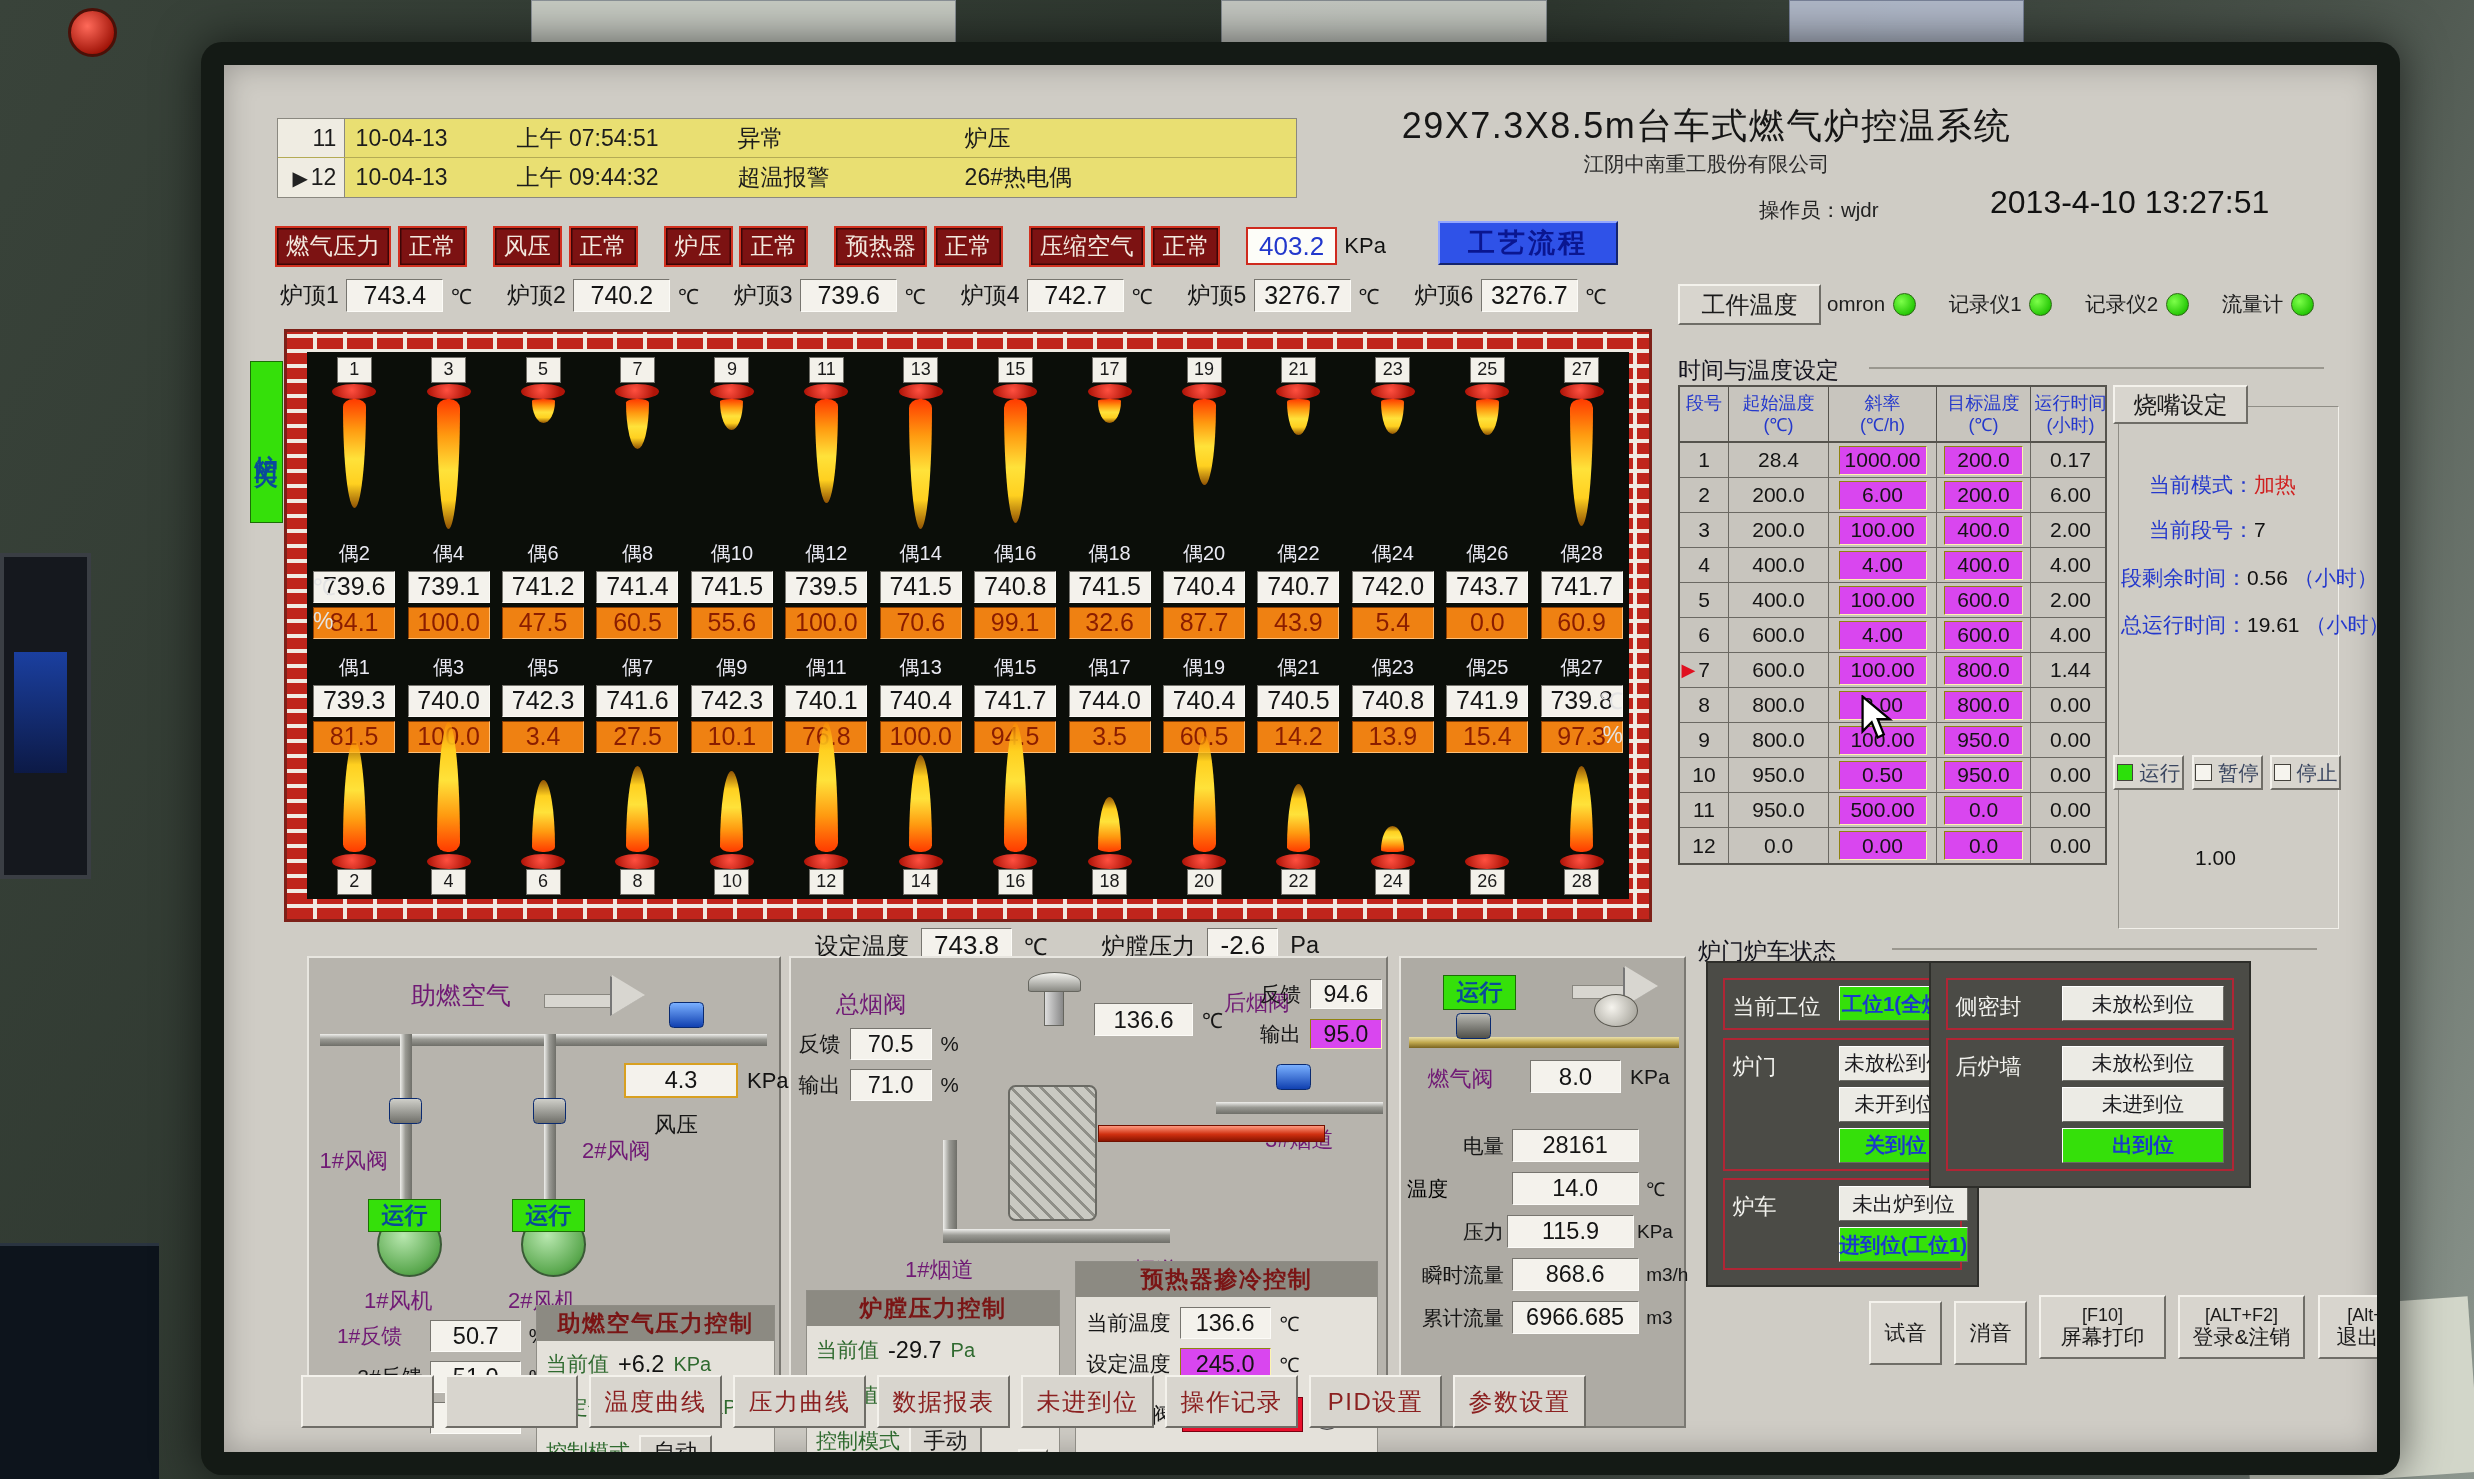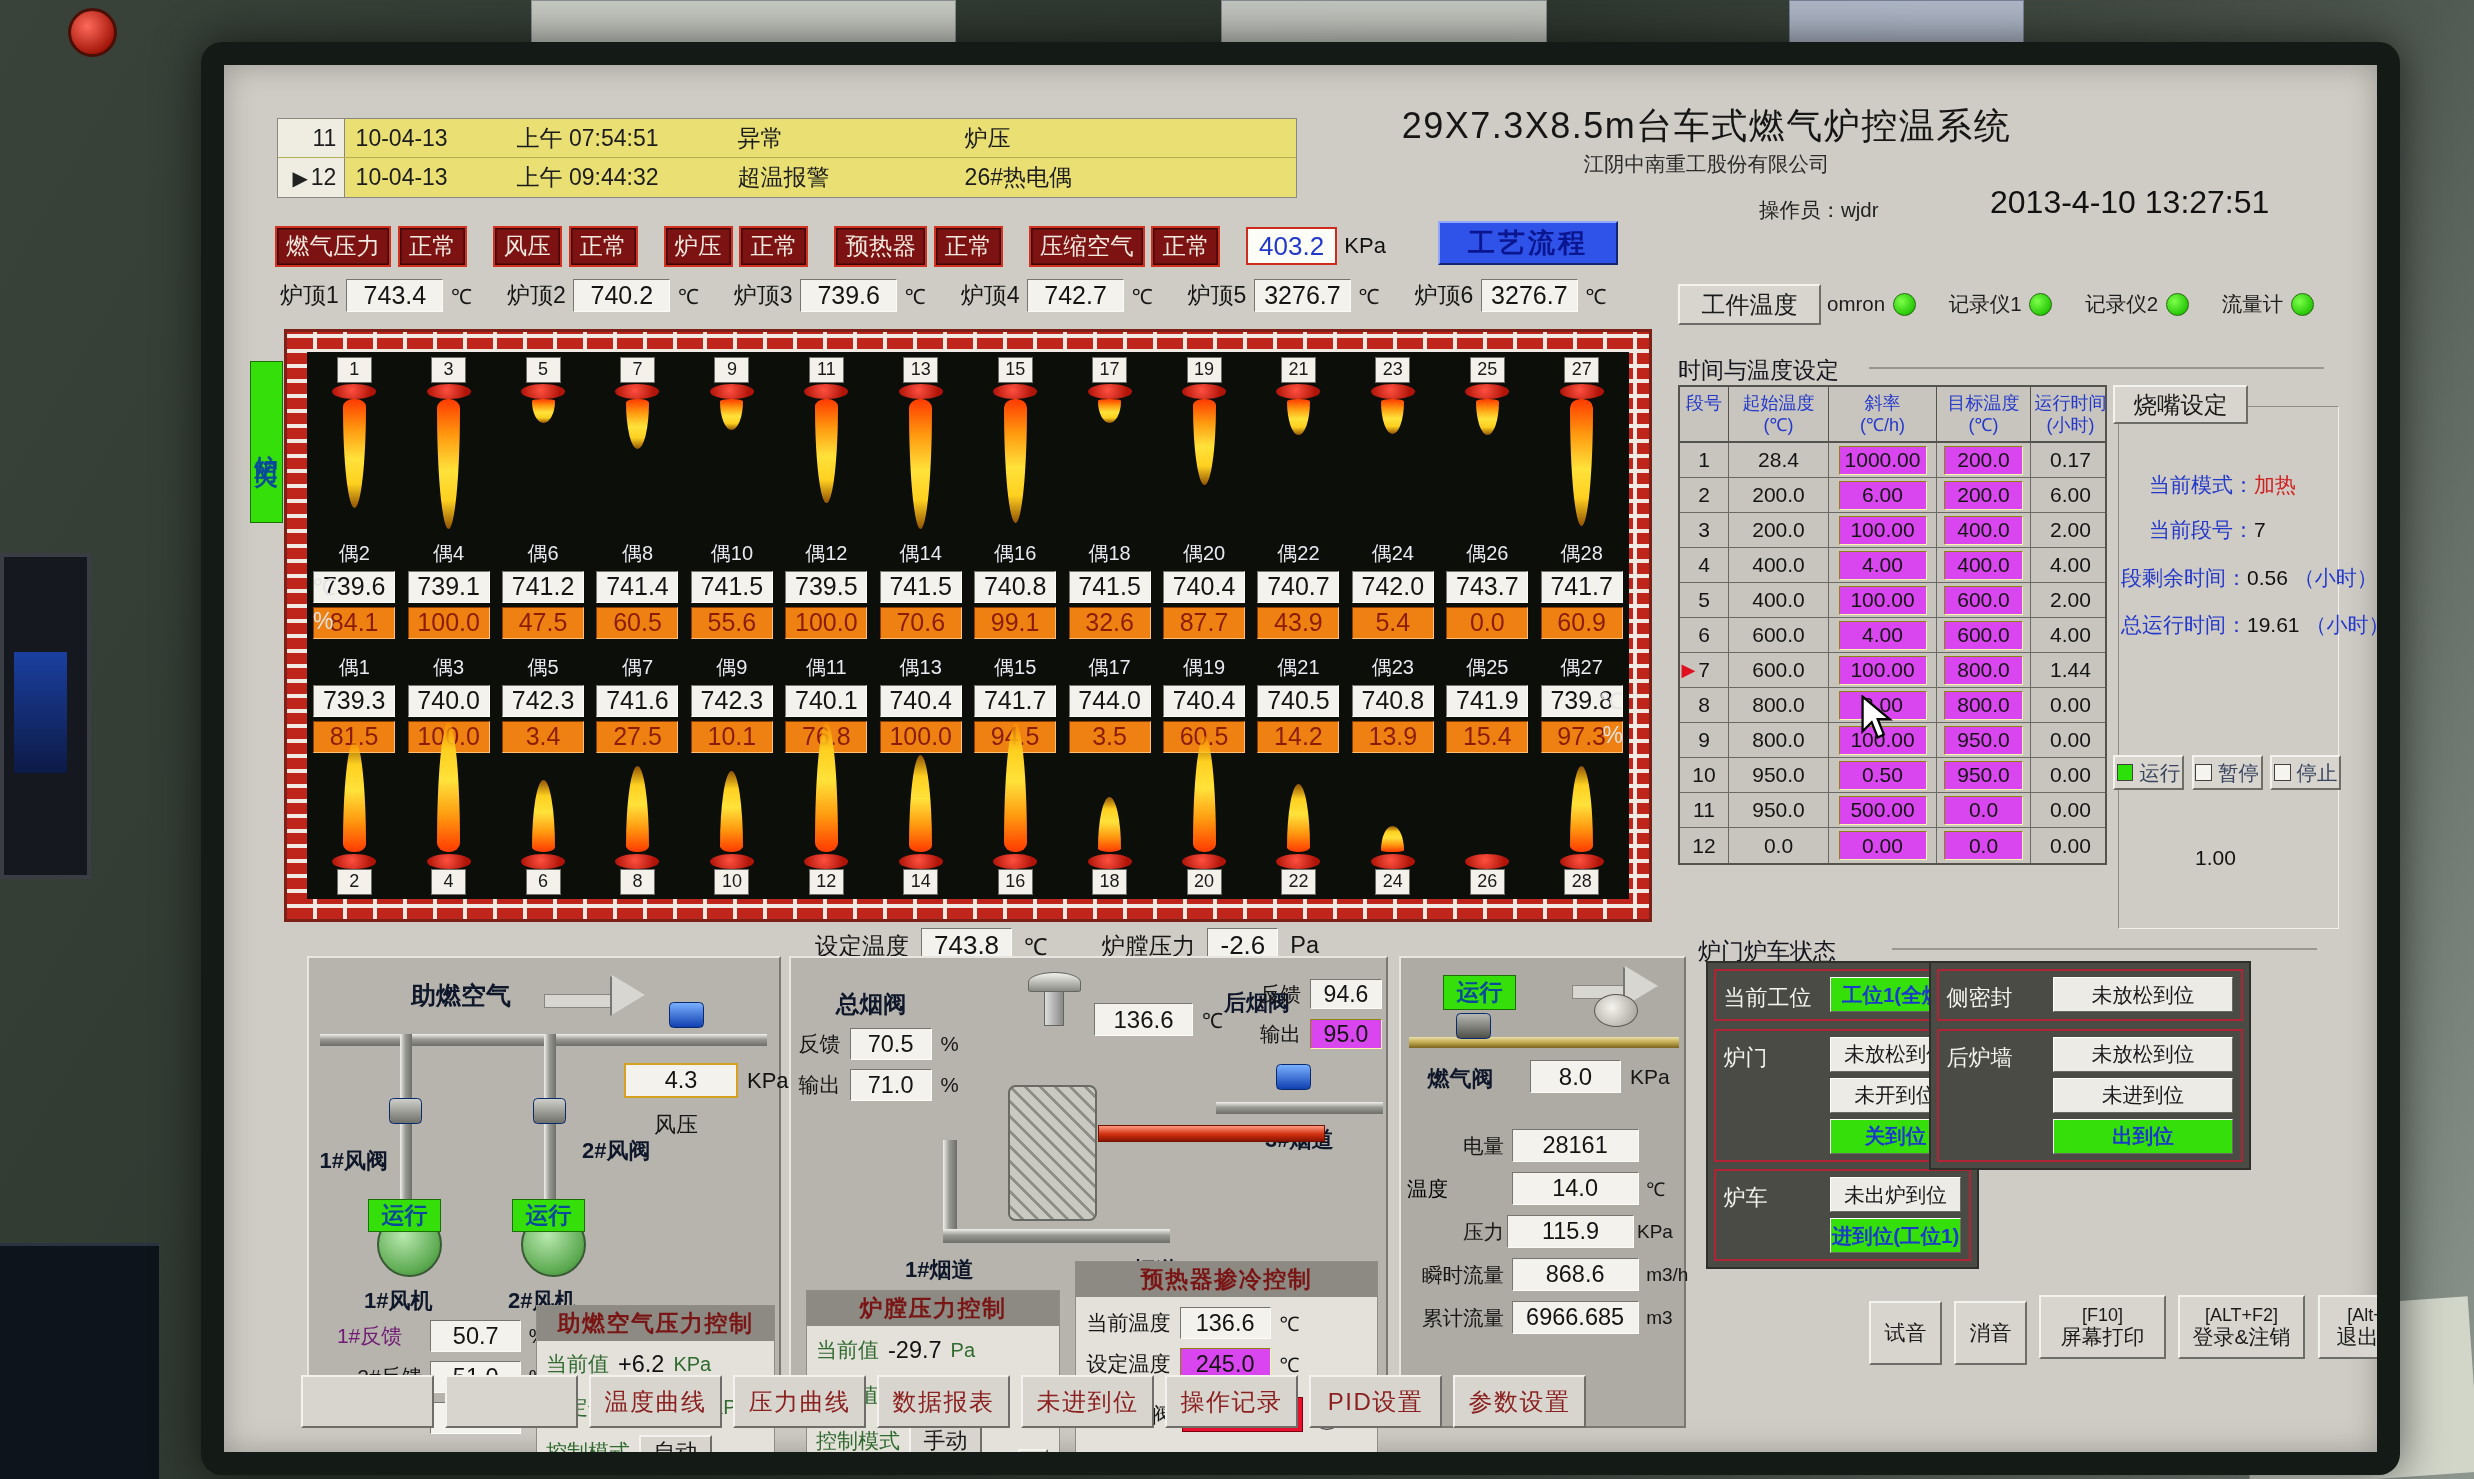--- a/index.html
+++ b/index.html
@@ -96,33 +96,33 @@
   .ctrlbox{position:absolute;background:#e4e1da;border:1.5px solid #8f8d86}
   .ctrlhdr{height:35px;background:#8c8a82;color:#7a1515;font-size:23px;font-weight:bold;display:flex;align-items:center;justify-content:center;letter-spacing:1.5px}
   .crow{position:absolute;display:flex;align-items:center;gap:9px;white-space:nowrap}
   .crow .l{font-size:21px;color:#2f6a2f}
   .crow .v{font-size:23.5px;color:#111}
   .crow .u{font-size:20px;color:#2f6a2f}
   .crow .ybox,.crow .vbox{width:91px;height:32px;font-size:23.5px}
   .pmbtn{width:30px;height:29px;font-size:21px}
   .pipe{position:absolute;background:linear-gradient(to bottom,#efefec,#9a9a94 45%,#6f6f69)}
   .pipev{position:absolute;background:linear-gradient(to right,#efefec,#9a9a94 45%,#6f6f69)}
-  .bluelbl{position:absolute;color:#0f172a;font-size:22px;font-weight:bold;white-space:nowrap}
+  .bluelbl{position:absolute;color:#701a75;font-size:22px;font-weight:normal;white-space:nowrap}
   .blklbl{position:absolute;color:#161616;font-size:22px;white-space:nowrap}
   .arrow{position:absolute;width:0;height:0;border-top:20px solid transparent;border-bottom:20px solid transparent;border-left:33px solid #d8d6d0;filter:drop-shadow(-1.5px 1.5px 0 #777)}
   .arrowbar{position:absolute;height:13.6px;background:#d8d6d0;border:1.5px solid #88867f}
   .fan{position:absolute;width:65px;height:65px;border-radius:50%;background:radial-gradient(circle at 40% 35%,#b9e8b0,#5aa84e 70%,#2e6e28);border:2.3px solid #3a5a36}
   .valveblue{position:absolute;width:35px;height:26px;background:linear-gradient(#7ab0ff,#1040b0);border:1.5px solid #0a2a70;border-radius:4.5px}
   .redstate{background:#e8102c;border:1.5px solid #7a0010;color:#7a0010;font-size:22px;font-weight:bold;display:flex;align-items:center;justify-content:center}
   .eyeicon{width:30px;height:30px;border-radius:50%;background:radial-gradient(circle at 40% 40%,#eee,#888);border:1.5px solid #444;position:relative}
   .eyeicon::after{content:"";position:absolute;left:10px;top:10px;width:7.6px;height:7.6px;border-radius:50%;background:#222}
   
   #doorgroup-label{left:1444px;top:848px;font-size:23px;color:#15151f}
   #doorgroup-line{left:1638px;top:860px;width:425px;height:1.5px;background:#9a978f}
-  .dcol{position:absolute;background:#4b4b46;border:2.3px solid #2e2e2a;padding:6px}
+  .dcol{position:absolute;background:#4b4b46;border:2.3px solid #2e2e2a;padding:15px}
   .dbox{border:2.3px solid #b02535;padding:6px 7.6px;margin-bottom:7.6px;display:flex;align-items:flex-start;gap:9px}
   .dbox:last-child{margin-bottom:0}
   .dlbl{color:#f2f2ee;font-size:22px;min-width:97px;padding-top:6px;white-space:nowrap}
   .dstack{display:flex;flex-direction:column;gap:6px;flex:1}
   .dstate{height:35px;background:#ecebe5;border:1.5px solid;border-color:#fff #6a6a64 #6a6a64 #fff;color:#18181c;font-size:20.5px;display:flex;align-items:center;justify-content:center;white-space:nowrap}
   .dstate.state-on{background:#35e00a;color:#1a3acc;font-weight:bold}
   
   .bigbtn{position:absolute;height:53px;width:133px;font-size:24px;color:#8b2020;letter-spacing:1.5px}
   .sysbtn{position:absolute;height:64px;display:flex;flex-direction:column;align-items:center;justify-content:center;background:#d8d5ce;border:2.3px solid;border-color:#f4f2ec #6f6d67 #6f6d67 #f4f2ec;color:#1a1a1a;line-height:1.1}
   .sysbtn .k{font-size:18px}

